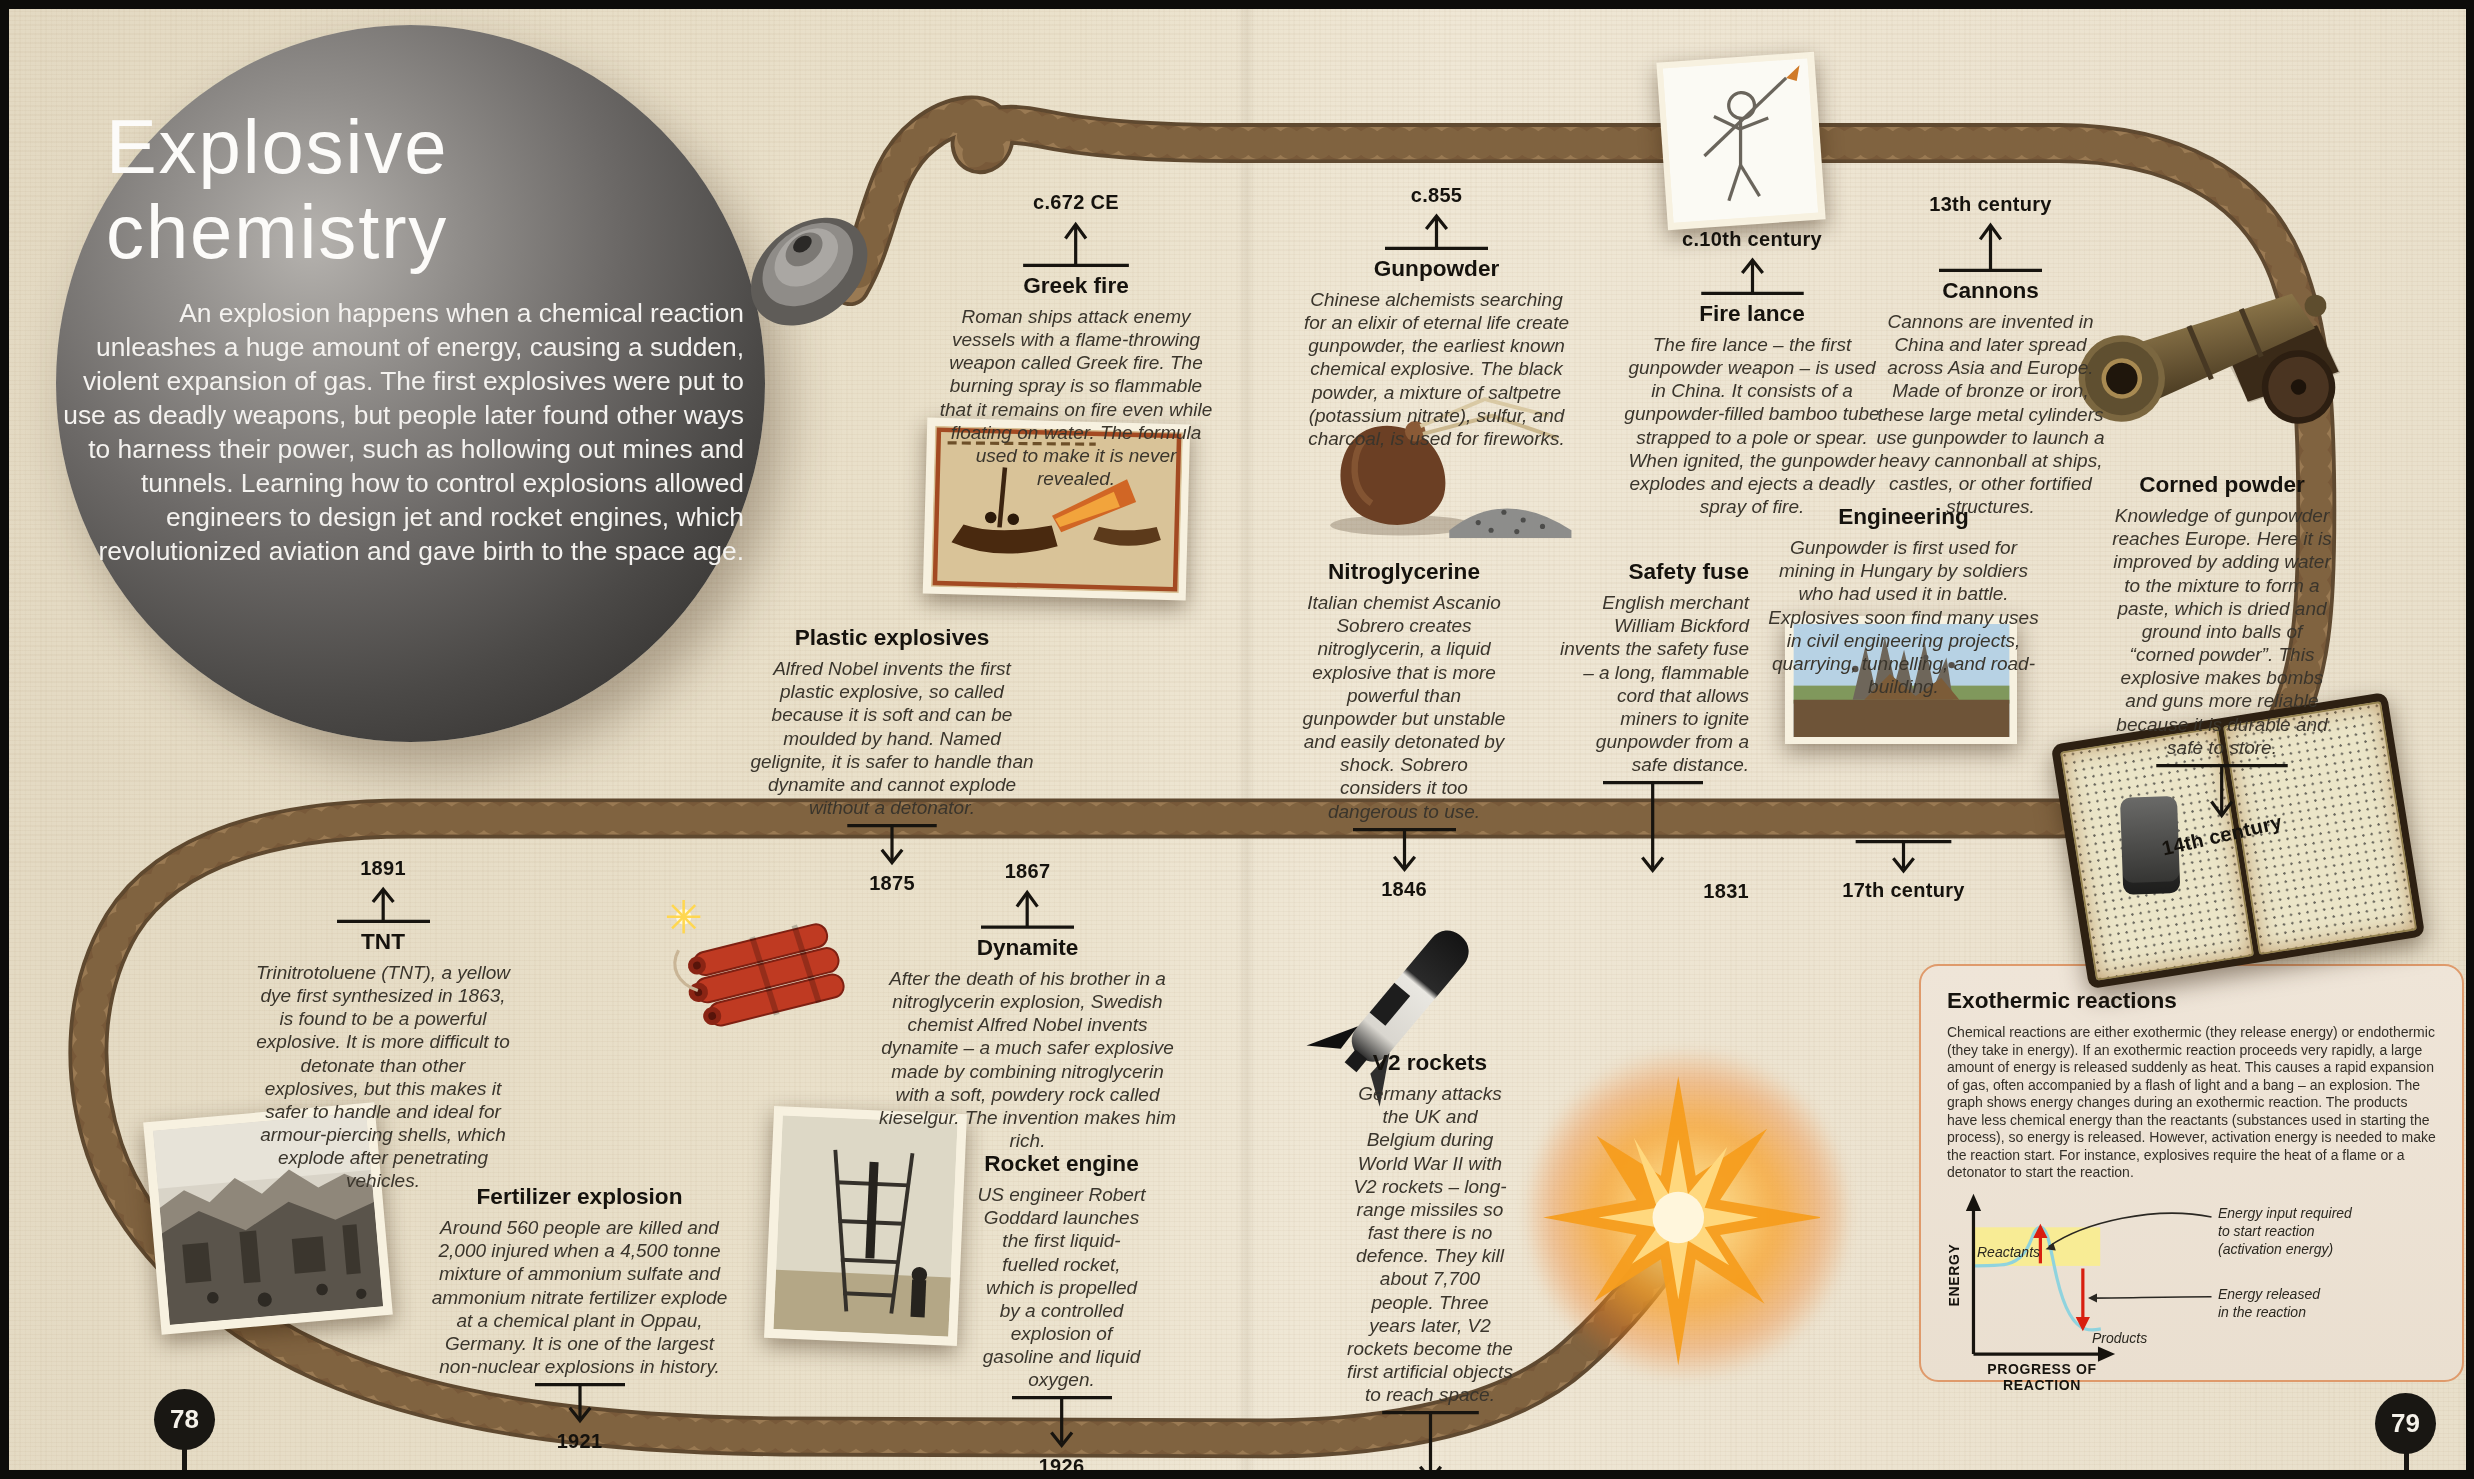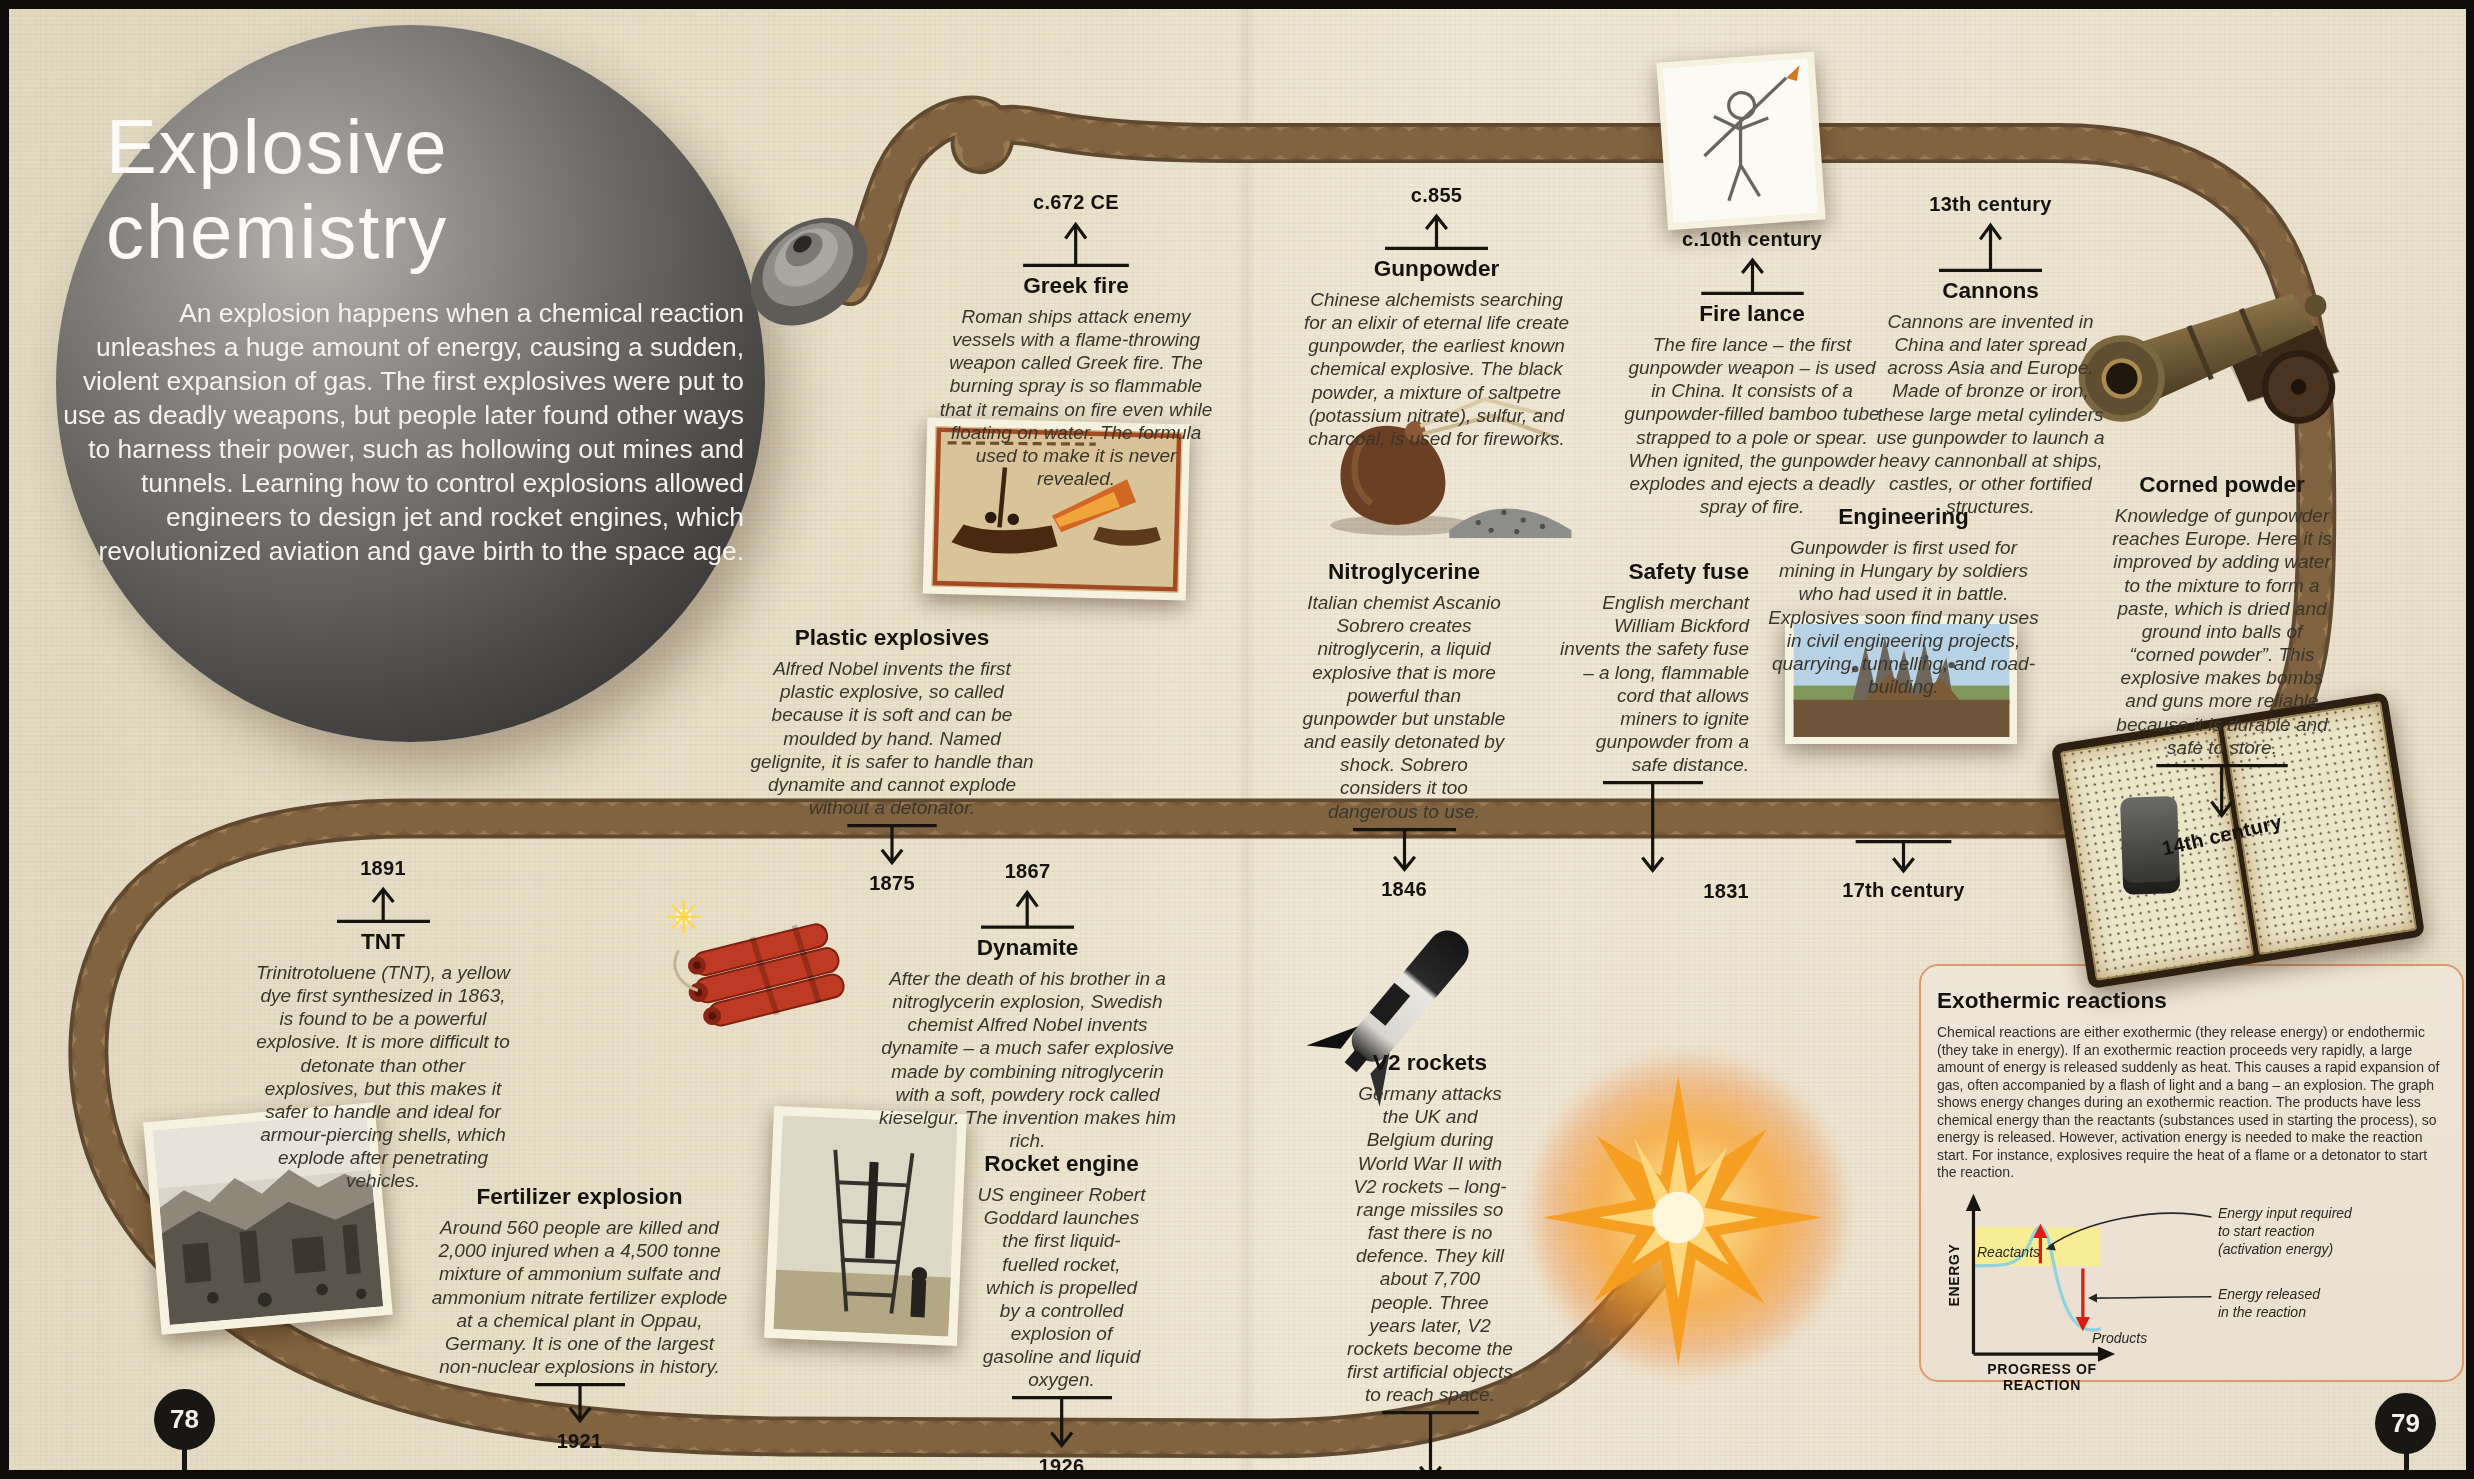--- a/index.html
+++ b/index.html
@@ -45,21 +45,21 @@
     background-size:8.4px 8.4px;}
   #pellet{position:absolute;left:46px;top:58px;width:57px;height:97px;border-radius:10.3px;
     background:linear-gradient(180deg,#6a6a68,#2e2e2c);transform:rotate(7deg);
     box-shadow:inset 0 -11.6px 0 rgba(0,0,0,.35);}
   
   #flashglow{left:1518px;top:1038px;width:322px;height:335px;z-index:6;border-radius:50%;filter:blur(6.4px);
     background:radial-gradient(circle, rgba(255,236,160,.95) 0%, rgba(248,160,40,.75) 38%, rgba(240,120,25,.35) 58%, rgba(240,120,25,0) 72%);}
   
   #exo{left:1910px;top:955px;width:545px;height:418px;z-index:4;box-sizing:border-box;
     background:linear-gradient(180deg,#efe5d8,#eadfd0);border:2.6px solid #df9a6b;border-radius:19.3px;
-    padding:22px 16px;}
+    padding:22px 26px;}
   #exo h2{margin:0 0 10.3px;font-size:22.6px;}
   #exo .body{font-size:14px;line-height:1.25;color:#332f28;}
   #graph{left:1933px;top:1181px;width:503px;height:193px;z-index:5;}
   .glabel{position:absolute;font-style:italic;font-size:14px;color:#2b2820;line-height:1.3;}
   .gaxis{position:absolute;font-weight:700;font-size:14px;color:#15120d;letter-spacing:0.6px;}
   .pre{white-space:pre-line;}
   
   .pin{position:absolute;z-index:7;width:61px;height:61px;border-radius:50%;background:#191713;
     color:#f5f2ea;font-weight:700;font-size:26px;display:flex;align-items:center;justify-content:center;}
   .pinstem{position:absolute;z-index:7;width:4.5px;background:#191713;}

